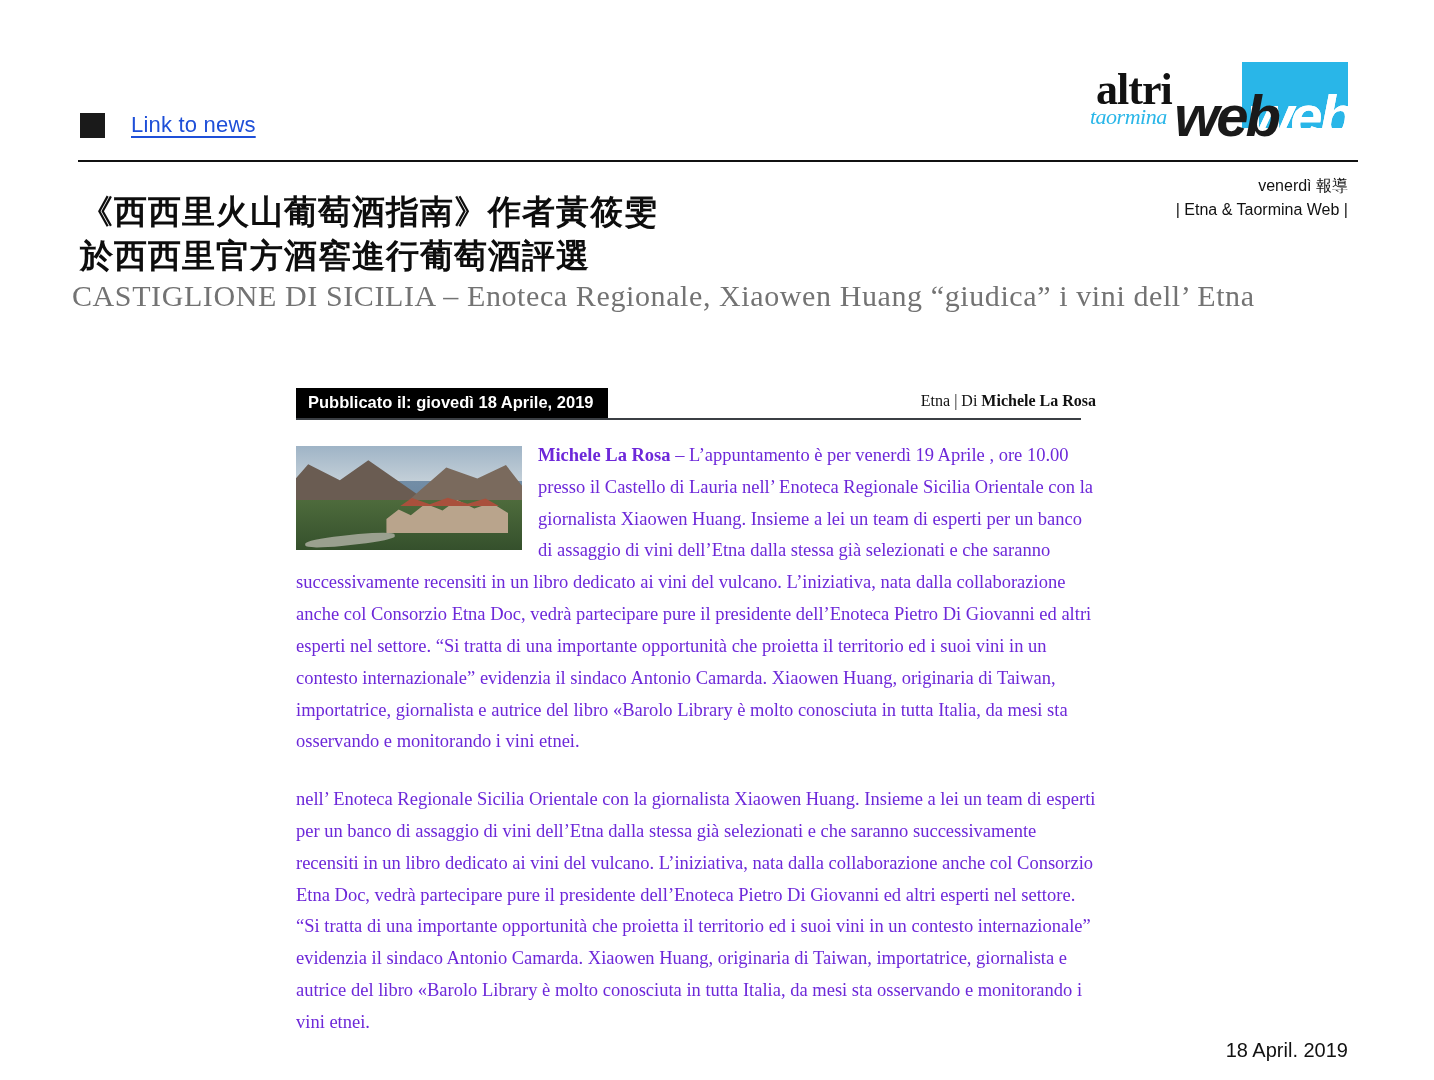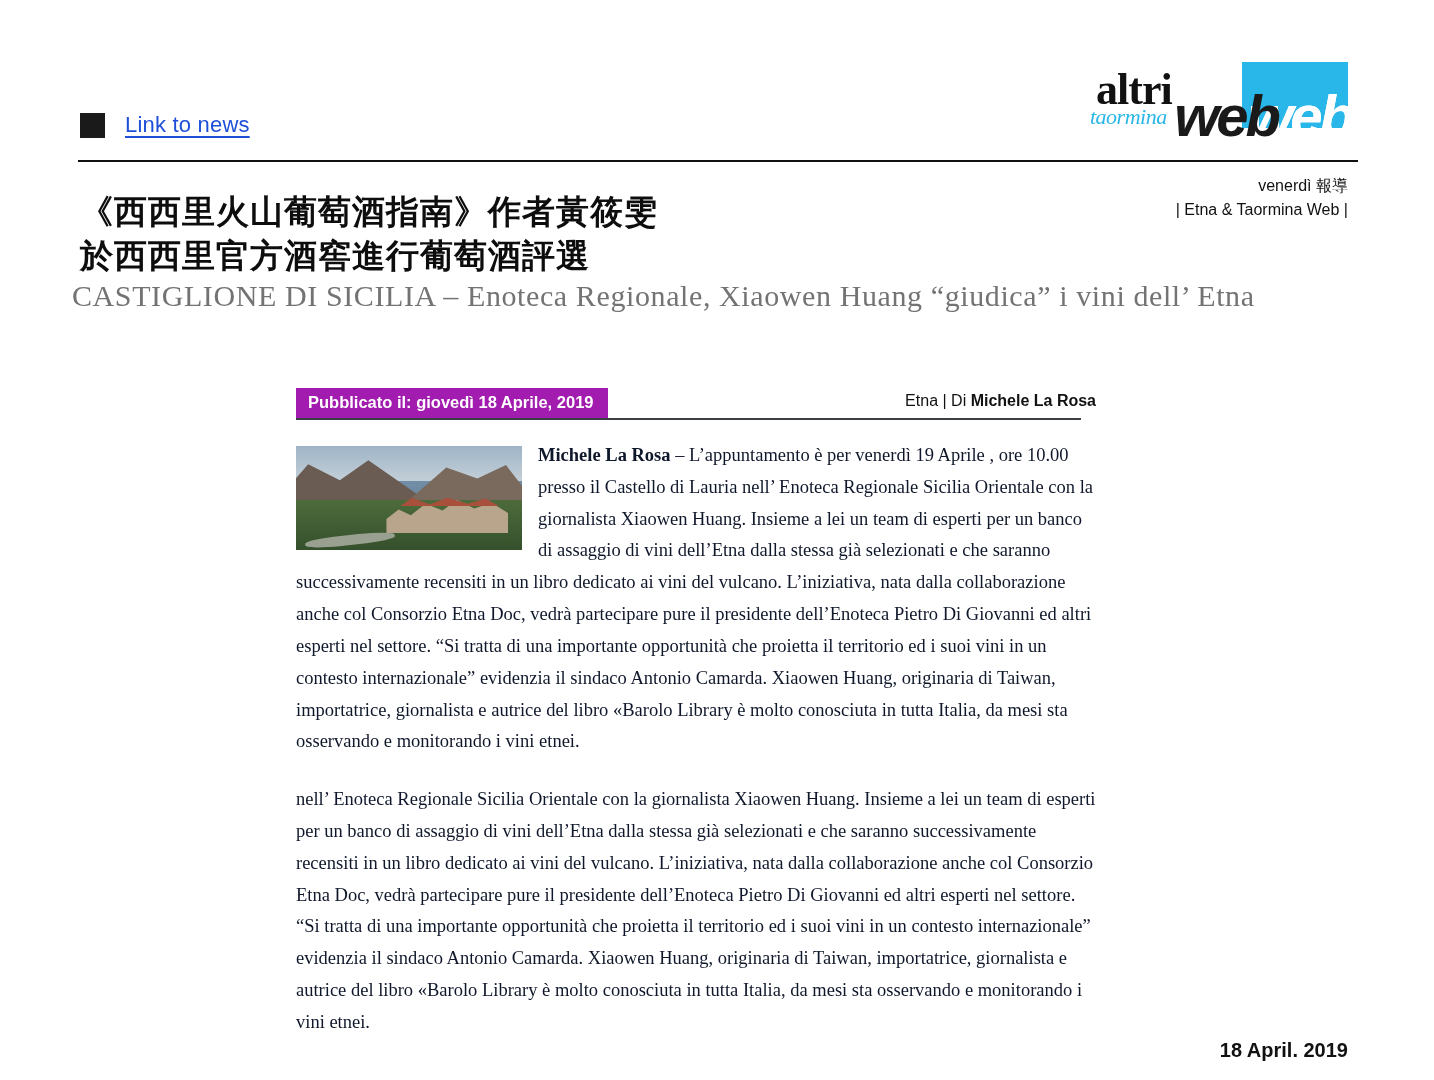--- a/index.html
+++ b/index.html
@@ -22,21 +22,21 @@
     top: 0;
     width: 1434px;
     height: 165px;
   }
   .link-row {
     position: absolute;
     left: 80px;
     top: 112px;
     display: flex;
     align-items: center;
-    gap: 20px;
+    gap: 26px;
   }
   .bullet-square {
     width: 25px;
     height: 25px;
     background: #1a1a1a;
   }
   .link-text {
     font-family: "Liberation Sans", sans-serif;
     font-size: 22px;
     color: #1e4fd8;
@@ -161,21 +161,21 @@
     width: 800px;
   }
   .pub-bar {
     position: relative;
     height: 30px;
   }
   .pub-badge {
     position: absolute;
     left: 0;
     top: 0;
-    background: #a21caf;
+    background: #000000;
     color: #ffffff;
     font-family: "Liberation Sans", sans-serif;
     font-weight: bold;
     font-size: 16.5px;
     padding: 6px 14px 7px 12px;
     line-height: 1;
   }
   .pub-badge .day {
     font-weight: bold;
   }
@@ -184,34 +184,34 @@
     left: 0;
     top: 30px;
     width: 785px;
     height: 2px;
     background: #3b3f44;
   }
   .byline {
     position: absolute;
     right: 0;
     top: 4px;
-    font-family: Liberation Sans, sans-serif;
+    font-family: Liberation Serif, serif;
     font-size: 16px;
     color: #111;
   }
   .byline b {
     font-weight: bold;
   }
 
   .body-text {
     margin-top: 22px;
     font-family: "Liberation Serif", serif;
     font-size: 18.5px;
     line-height: 1.72;
-    color: #0f172a;
+    color: #6d28d9;
     text-align: left;
   }
   .body-text p {
     margin: 0 0 26px 0;
   }
   .lead-name {
     font-weight: bold;
   }
 
   
@@ -258,21 +258,21 @@
     border-radius: 40%;
     transform: rotate(-6deg);
   }
 
   
   .footer-date {
     position: absolute;
     right: 86px;
     bottom: 18px;
     font-family: "Liberation Sans", sans-serif;
-    font-weight: bold;
+    font-weight: normal;
     font-size: 20px;
     color: #111;
   }
 </style>
 </head>
 <body>
 
 <div class="header">
 
   <div class="link-row">

